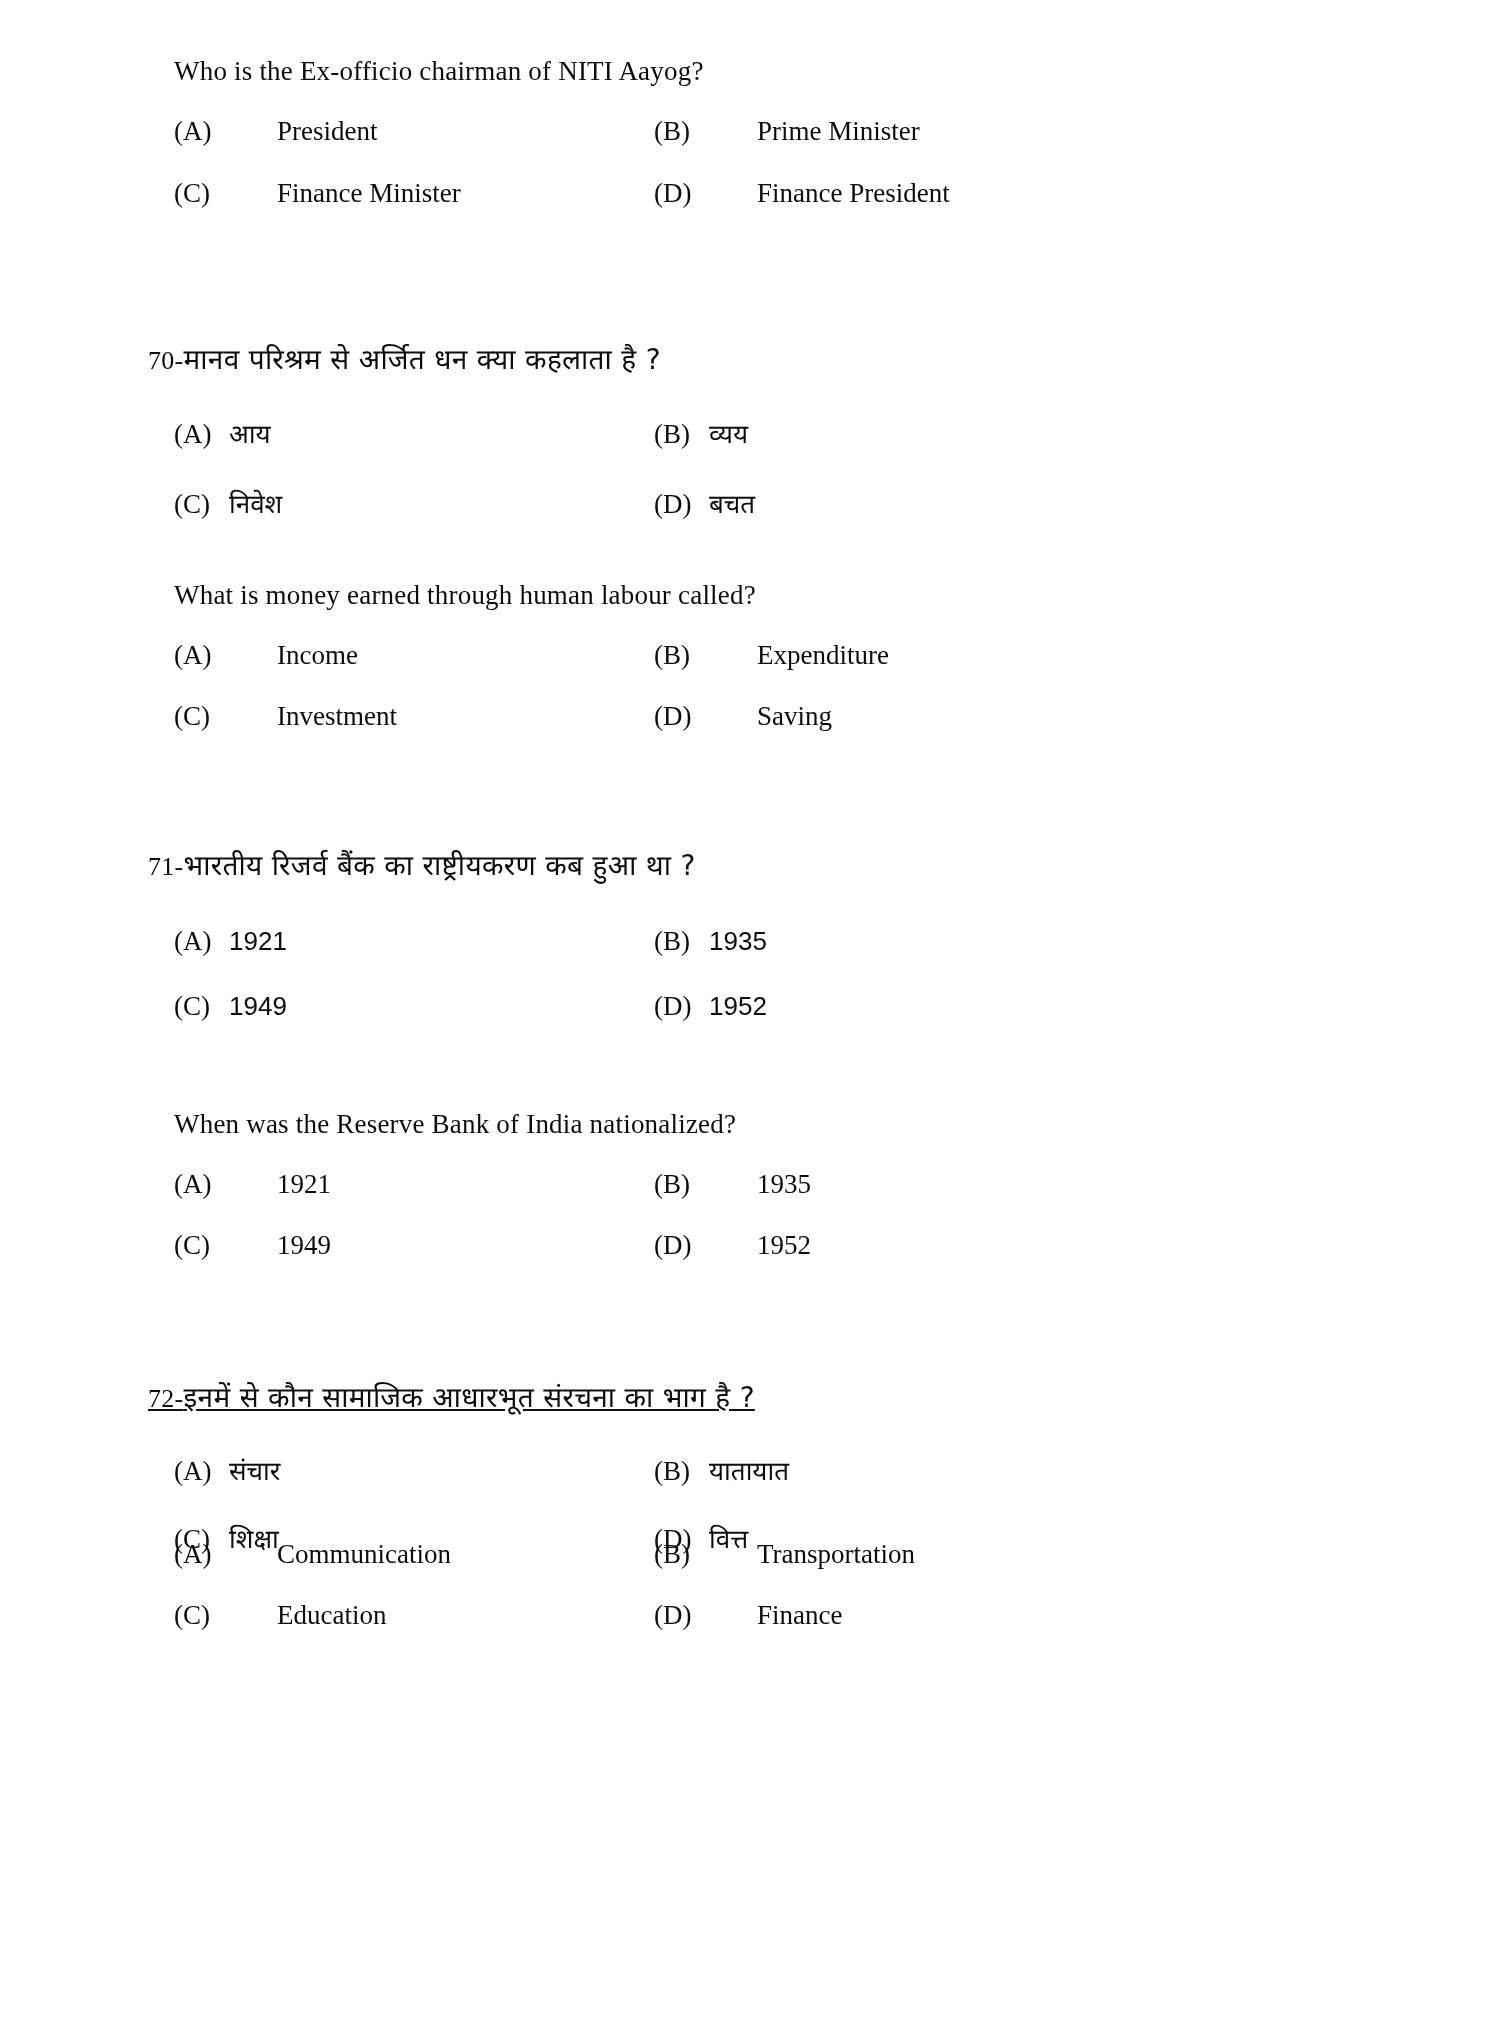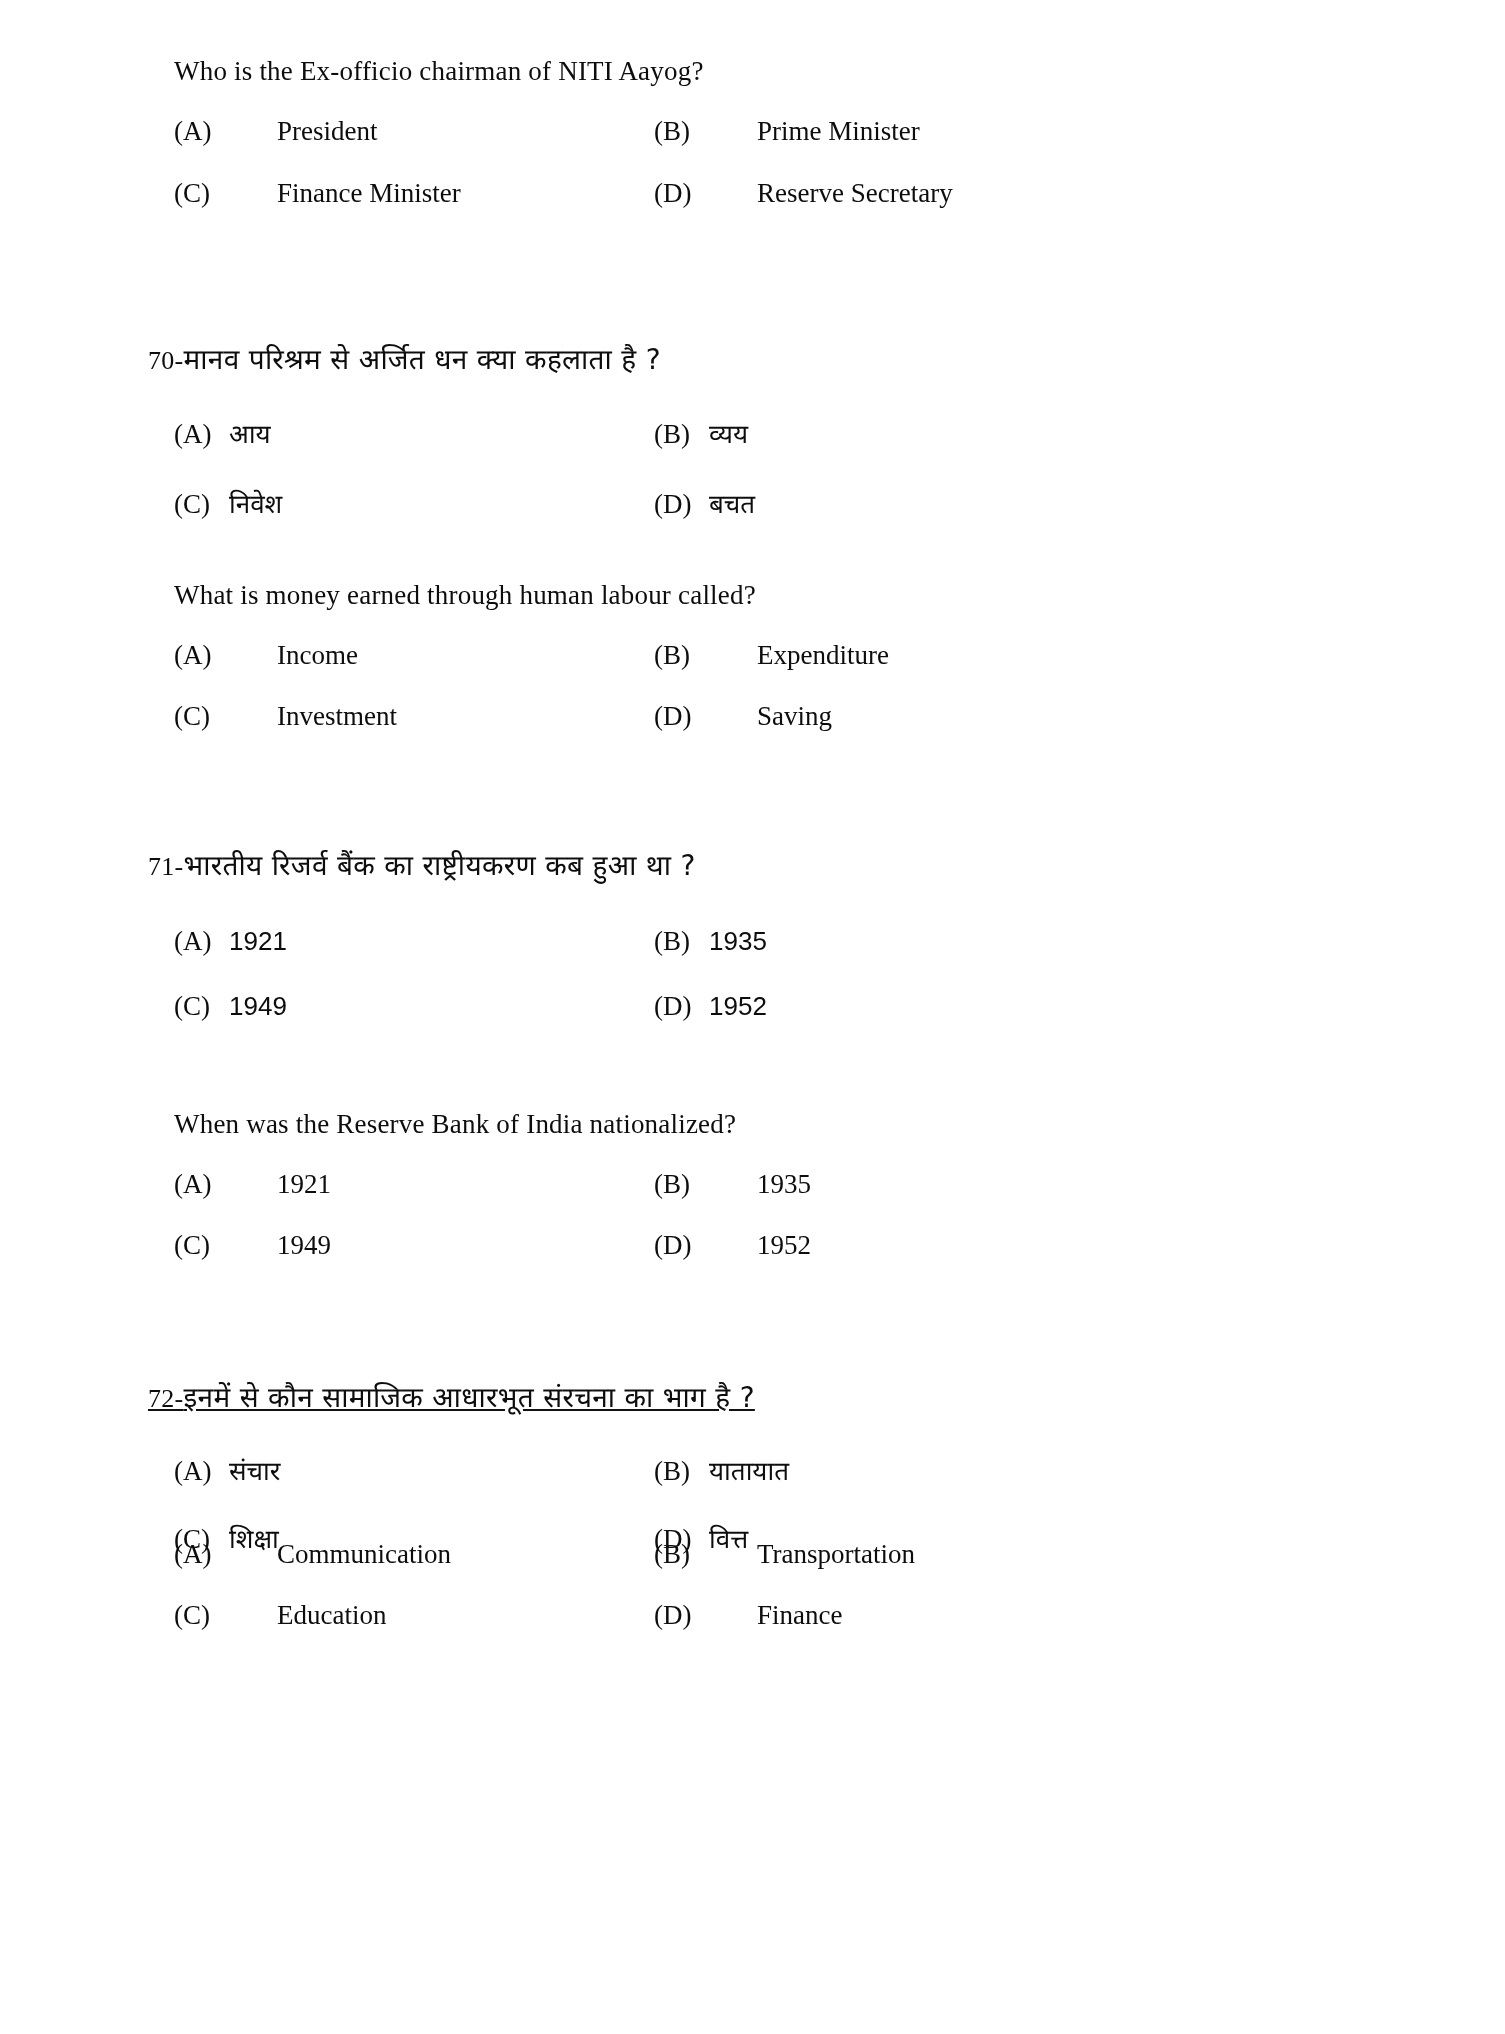--- a/index.html
+++ b/index.html
@@ -118,21 +118,21 @@
         <div class="opt">
           <span class="tag">(B)</span>
           <span class="val-en">Prime Minister</span>
         </div>
         <div class="opt" style="margin-top:30px;">
           <span class="tag">(C)</span>
           <span class="val-en">Finance Minister</span>
         </div>
         <div class="opt" style="margin-top:30px;">
           <span class="tag">(D)</span>
-          <span class="val-en">Reserve Secretary</span>
+          <span class="val-en">Finance President</span>
         </div>
       </div>
     </div>
 
     <div class="qblock" style="left:148px; top:342px;">
       <div class="qtext-hi">
         <span class="qnum">70-</span><span>मानव परिश्रम से अर्जित धन क्या कहलाता है ?</span>
       </div>
     </div>
 

